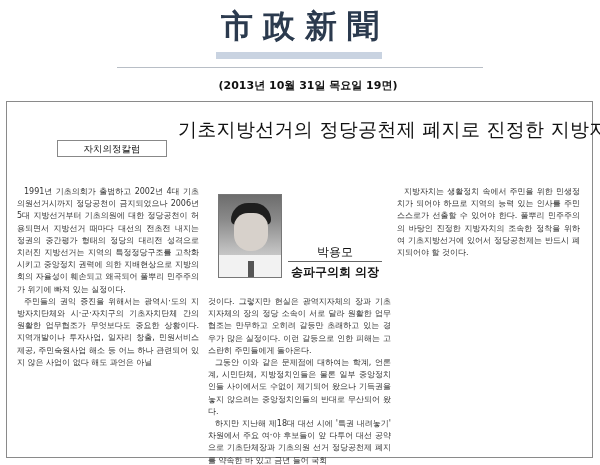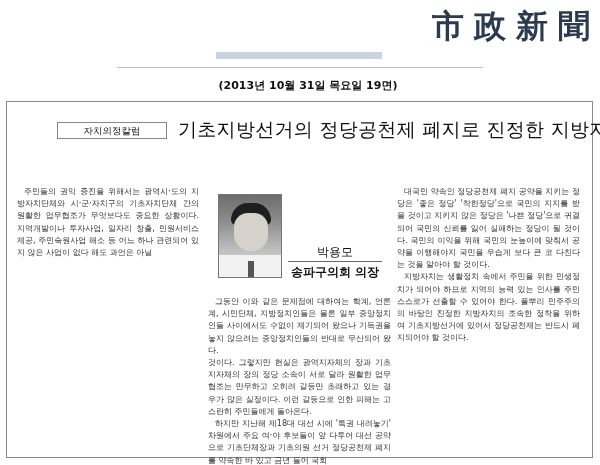--- a/index.html
+++ b/index.html
@@ -1,23 +1,23 @@
 <!DOCTYPE html>
 <html><head>
 <meta charset="utf-8">
 <style>
   html,body{margin:0;padding:0;background:#fff;}
   body{width:600px;height:465px;position:relative;overflow:hidden;font-family:"DejaVu Sans","Liberation Sans",sans-serif;color:#222;}
-  .masthead{position:absolute;left:0;top:6px;width:600px;text-align:right;}
+  .masthead{position:absolute;left:0;top:6px;width:600px;text-align:center;}
   .masthead-title{font-family:"DejaVu Serif","Liberation Serif",serif;font-size:32px;font-weight:bold;letter-spacing:10px;color:#2b3a4e;line-height:40px;padding-left:10px;}
   .url-bar{position:absolute;left:216px;top:52px;width:166px;height:7px;background:#c9d3e1;}
   .rule{position:absolute;left:117px;top:67px;width:366px;height:1px;background:#b8bec6;}
   .dateline{position:absolute;left:0;top:78px;width:600px;text-align:center;font-size:11px;font-weight:bold;color:#111;margin-left:8px;}
   .frame{position:absolute;left:6px;top:101px;width:587px;height:357px;border:1px solid #8a8a8a;box-sizing:border-box;}
-  .section-tag{position:absolute;left:57px;top:122px;width:110px;height:17px;border:1px solid #888;box-sizing:border-box;font-size:9.5px;text-align:center;line-height:15px;color:#111;}
+  .section-tag{position:absolute;left:57px;top:140px;width:110px;height:17px;border:1px solid #888;box-sizing:border-box;font-size:9.5px;text-align:center;line-height:15px;color:#111;}
   .headline{position:absolute;left:178px;top:115px;font-size:19px;color:#111;line-height:28px;letter-spacing:0.3px;white-space:nowrap;}
   .col{position:absolute;font-size:8px;line-height:12.2px;color:#333;text-align:justify;}
   .col p{margin:0;text-indent:7px;}
   .col1{left:17px;top:186px;width:182px;}
   .col2{left:208px;top:296px;width:183px;}
   .col3{left:397px;top:186px;width:183px;}
   .photo{position:absolute;left:218px;top:194px;width:64px;height:84px;background:linear-gradient(180deg,#6d6d6d 0%,#8a8a8a 30%,#bcbcbc 65%,#e8e8e8 100%);border:1px solid #777;box-sizing:border-box;overflow:hidden;}
   .photo .hair{position:absolute;left:12px;top:8px;width:40px;height:22px;background:#1e1e1e;border-radius:20px 20px 6px 6px;}
   .photo .face{position:absolute;left:15px;top:18px;width:34px;height:38px;background:#d7d1cb;border-radius:14px 14px 16px 16px;}
   .photo .shirt{position:absolute;left:0;top:60px;width:64px;height:24px;background:#f2f2f2;}
@@ -35,36 +35,36 @@
 <div class="url-bar"></div>
 <div class="rule"></div>
 <div class="dateline">(2013년 10월 31일 목요일 19면)</div>
 
 <div class="frame"></div>
 
 <div class="section-tag">자치의정칼럼</div>
 <div class="headline">기초지방선거의 정당공천제 폐지로 진정한 지방자치 실현</div>
 
 <div class="col col1">
+  <p>1991년 기초의회가 출범하고 2002년 4대 기초의원선거시까지 정당공천이 금지되었으나 2006년 5대 지방선거부터 기초의원에 대한 정당공천이 허용되면서 지방선거 때마다 대선의 전초전 내지는 정권의 중간평가 형태의 정당의 대리전 성격으로 치러진 지방선거는 지역의 특정정당구조를 고착화시키고 중앙정치 권력에 의한 지배현상으로 지방의회의 자율성이 훼손되고 왜곡되어 풀뿌리 민주주의가 위기에 빠져 있는 실정이다.</p>
   <p>주민들의 권익 증진을 위해서는 광역시·도의 지방자치단체와 시·군·자치구의 기초자치단체 간의 원활한 업무협조가 무엇보다도 중요한 상황이다. 지역개발이나 투자사업, 일자리 창출, 민원서비스 제공, 주민숙원사업 해소 등 어느 하나 관련되어 있지 않은 사업이 없다 해도 과언은 아닐</p>
 </div>
 
 <div class="photo">
   <div class="hair"></div>
   <div class="face"></div>
   <div class="shirt"></div>
   <div class="tie"></div>
 </div>
 <div class="author-name">박용모</div>
 <div class="author-rule"></div>
 <div class="author-title">송파구의회 의장</div>
 
 <div class="col col2">
+  <p style="text-indent:0">것이다. 그렇지만 현실은 광역지자체의 장과 기초지자체의 장의 정당 소속이 서로 달라 원활한 업무협조는 만무하고 오히려 갈등만 초래하고 있는 경우가 많은 실정이다. 이런 갈등으로 인한 피해는 고스란히 주민들에게 돌아온다.</p>
   <p>그동안 이와 같은 문제점에 대하여는 학계, 언론계, 시민단체, 지방정치인들은 물론 일부 중앙정치인들 사이에서도 수없이 제기되어 왔으나 기득권을 놓지 않으려는 중앙정치인들의 반대로 무산되어 왔다.</p>
-  <p style="text-indent:0">것이다. 그렇지만 현실은 광역지자체의 장과 기초지자체의 장의 정당 소속이 서로 달라 원활한 업무협조는 만무하고 오히려 갈등만 초래하고 있는 경우가 많은 실정이다. 이런 갈등으로 인한 피해는 고스란히 주민들에게 돌아온다.</p>
   <p>하지만 지난해 제18대 대선 시에 '특권 내려놓기' 차원에서 주요 여·야 후보들이 앞 다투어 대선 공약으로 기초단체장과 기초의원 선거 정당공천제 폐지를 약속한 바 있고 금년 들어 국회</p>
 </div>
 
 <div class="col col3">
-  <p>대국민 약속인 정당공천제 폐지 공약을 지키는 정당은 '좋은 정당' '착한정당'으로 국민의 지지를 받을 것이고 지키지 않은 정당은 '나쁜 정당'으로 귀결되어 국민의 신뢰를 잃어 실패하는 정당이 될 것이다. 국민의 이익을 위해 국민의 눈높이에 맞춰서 공약을 이행해야지 국민을 우습게 보다 큰 코 다친다는 것을 알아야 할 것이다.</p>
   <p>지방자치는 생활정치 속에서 주민을 위한 민생정치가 되어야 하므로 지역의 능력 있는 인사를 주민 스스로가 선출할 수 있어야 한다. 풀뿌리 민주주의의 바탕인 진정한 지방자치의 조속한 정착을 위하여 기초지방선거에 있어서 정당공천제는 반드시 폐지되어야 할 것이다.</p>
 
 </div>
 
 </body></html>

